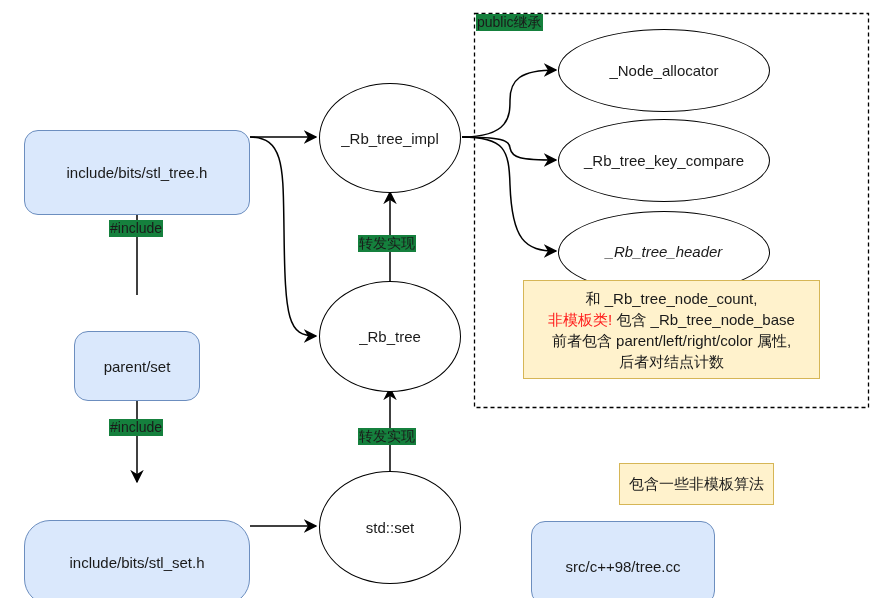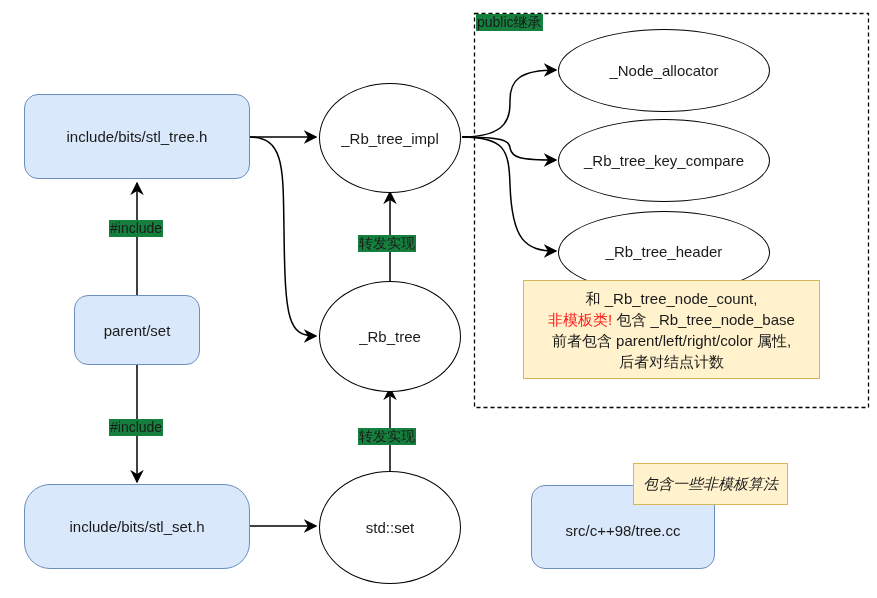--- a/index.html
+++ b/index.html
@@ -1,20 +1,20 @@
 <!DOCTYPE html>
 <html><head>
   <meta charset="utf-8">
   <style>
     html, body { margin: 0; padding: 0; background: #ffffff; }
     body { width: 877px; height: 598px; position: relative; overflow: hidden;
            font-family: "Liberation Sans", "DejaVu Sans", sans-serif; color: #1a1a1a; }
     svg#diagram { position: absolute; left: 0; top: 0; }
     .box { position: absolute; box-sizing: border-box; background: #dae8fc; border: 1.3px solid #6c8ebf;
-           border-radius: 14px; display: flex; align-items: center; justify-content: center; font-size: 15px; }
+           border-radius: 14px; display: flex; align-items: center; justify-content: center; font-size: 15px; margin-top: 36px; }
     .ell { position: absolute; box-sizing: border-box; border: 1.6px solid #000; border-radius: 50%;
            background: #fff; display: flex; align-items: center; justify-content: center; font-size: 15px; }
     .hl { position: absolute; background: #15803d; font-size: 14px; line-height: 17px; padding: 0 1px; white-space: nowrap; }
     .note { position: absolute; box-sizing: border-box; background: #fff2cc; border: 1.3px solid #d6b656;
             font-size: 15px; line-height: 21px; text-align: center; white-space: nowrap; }
     .red { color: #ff1a1a; }
   </style>
 </head>
 <body>
 
@@ -69,28 +69,28 @@
 </div>
 <div class="ell" style="left:319px; top:471px; width:142px; height:113px;">
   <span>std::set</span>
 </div>
 <div class="ell" style="left:558px; top:29px; width:212px; height:83px;text-align:center;">
   <span>_Node_allocator</span>
 </div>
 <div class="ell" style="left:558px; top:119px; width:212px; height:83px;">
   <span>_Rb_tree_key_compare</span>
 </div>
-<div class="ell" style="left:558px; top:211px; width:212px; height:83px; align-items:flex-start; padding-top:31px;">
+<div class="ell" style="left:558px; top:211px; width:212px; height:83px; align-items:flex-start; padding-top:31px;font-style:italic;">
   <span>_Rb_tree_header</span>
 </div>
 
 <div class="hl" style="left:109px; top:220px;">#include</div>
 <div class="hl" style="left:109px; top:419px;">#include</div>
 <div class="hl" style="left:358px; top:235px;">转发实现</div>
 <div class="hl" style="left:358px; top:428px;">转发实现</div>
 
 <div class="note" style="left:523px; top:280px; width:297px; height:99px; padding-top:7px;">
   <div>和 _Rb_tree_node_count,</div>
   <div><span class="red">非模板类!</span><span> 包含 _Rb_tree_node_base</span></div>
   <div>前者包含 parent/left/right/color 属性,</div>
   <div>后者对结点计数</div>
 </div>
-<div class="note" style="left:633px; top:463px; width:155px; height:42px; line-height:40px;font-style:italic;">包含一些非模板算法</div>
+<div class="note" style="left:619px; top:463px; width:155px; height:42px; line-height:40px;">包含一些非模板算法</div>
 
 </body></html>

